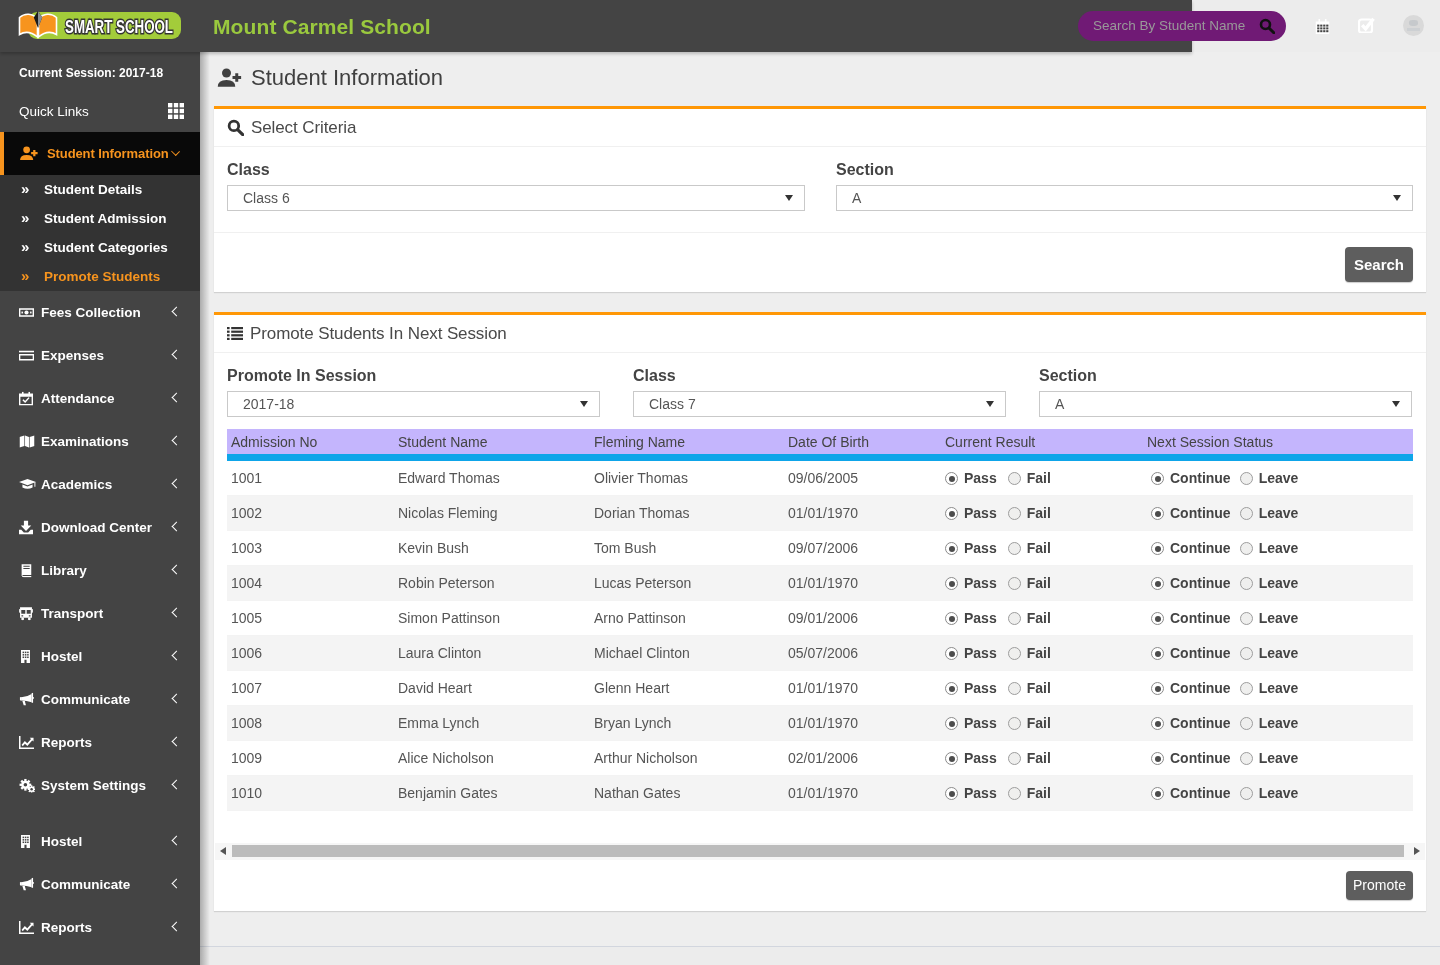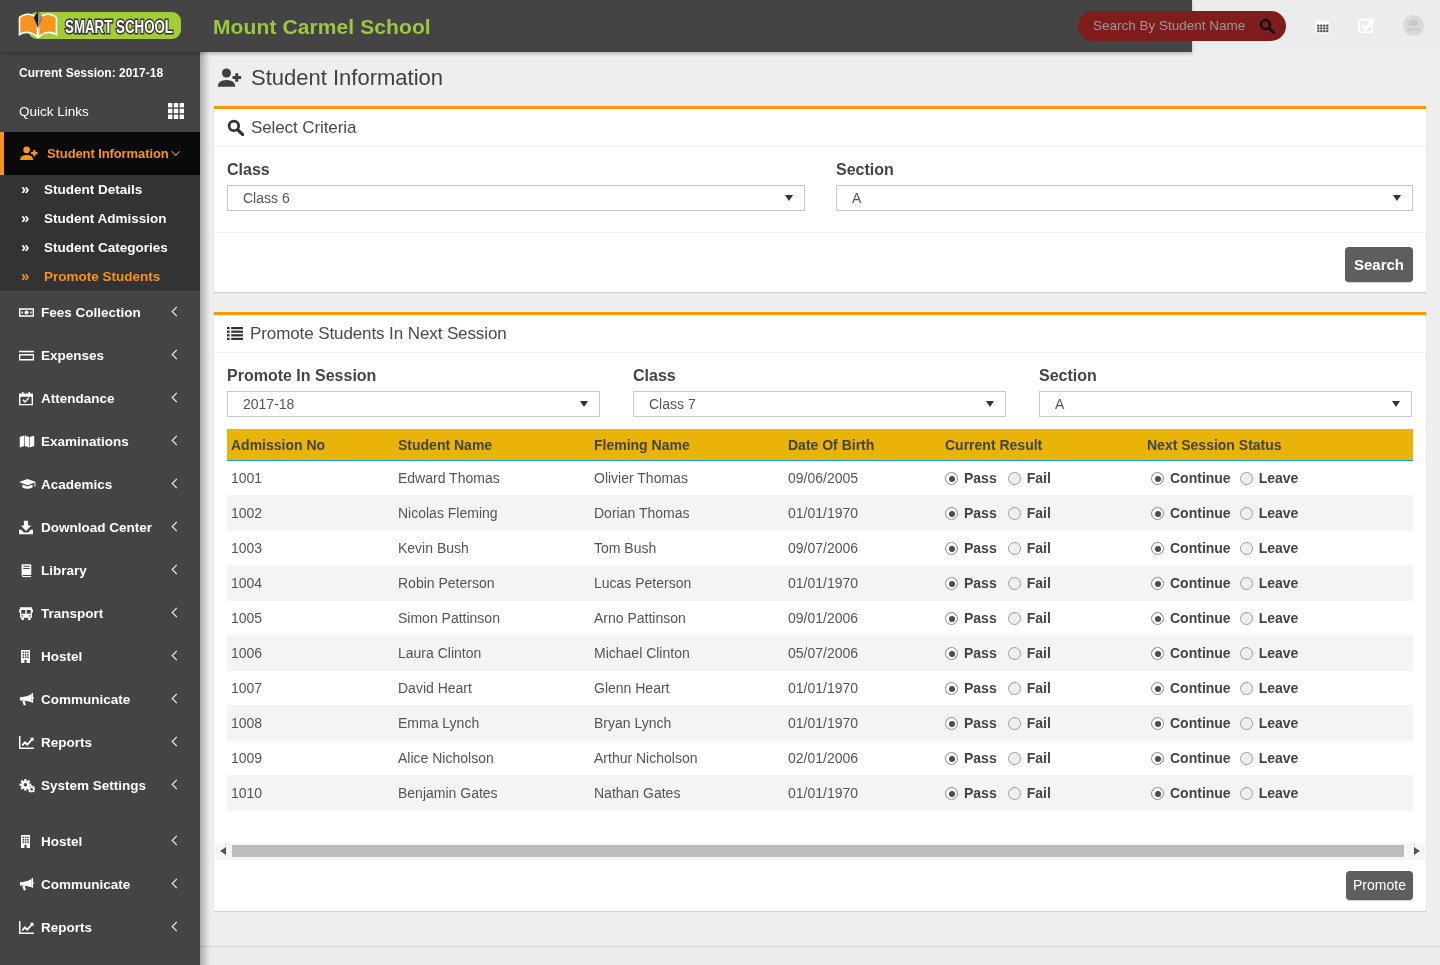--- a/index.html
+++ b/index.html
@@ -1,20 +1,20 @@
 <!DOCTYPE html>
 <html><head>
 <meta charset="utf-8">
 <style>
 *{margin:0;padding:0;box-sizing:border-box}
 html,body{width:1440px;height:965px;overflow:hidden}
 body{font-family:"Liberation Sans",sans-serif;background:#ececec;position:relative}
 .hdr{position:absolute;top:0;left:0;width:1192px;height:52px;background:#444;z-index:20;box-shadow:0 2px 3px rgba(0,0,0,.22)}
 .brand{position:absolute;left:213px;top:0;height:52px;line-height:53px;font-size:21px;font-weight:bold;color:#9ac93e;letter-spacing:.1px}
-.searchpill{position:absolute;left:1078px;top:11px;width:208px;height:30px;background:#7f1d1d;border-radius:15px}
+.searchpill{position:absolute;left:1078px;top:11px;width:208px;height:30px;background:#701a75;border-radius:15px}
 .searchpill .ph{position:absolute;left:15px;top:0;line-height:30px;font-size:13.5px;color:#999}
 .hico{position:absolute;top:0;color:#fff}
 .avatar{position:absolute;left:1403px;top:15px;width:21px;height:21px;border-radius:50%;background:#d9d9d9;overflow:hidden}
 .avatar i{position:absolute;left:6px;top:5px;width:9px;height:6px;background:#c6c9cc;border-radius:40%}
 .avatar b{position:absolute;left:4px;top:13px;width:13px;height:2.5px;background:#cdd0d3}
 .sb{position:absolute;top:52px;left:0;width:200px;height:913px;background:#444}
 .sb .sess{padding:14px 0 0 19px;color:#fff;font-size:12px;font-weight:bold;height:40px}
 .sb .ql{position:relative;padding:12px 0 0 19px;color:#fff;font-size:13.5px;font-weight:normal;height:40px}
 .gridico{position:absolute;right:16px;top:11px}
 .active-item{position:relative;height:43px;background:#090909;border-left:4px solid #f7941e;display:flex;align-items:center}
@@ -405,21 +405,21 @@
 .c1{top:54px;height:186px}
 .cbody1{position:relative;height:86px;border-bottom:1px solid #f0f0f0}
 .fl{position:absolute;top:14px;font-size:16px;font-weight:bold;color:#444}
 .fs{position:absolute;top:38px}
 .cfoot1{position:relative;height:58px}
 .sbtn{position:absolute;right:13px;top:14px;width:68px;height:35px;line-height:35px;font-size:15px;font-weight:bold}
 .c2{top:260px;height:599px}
 .cbody2{position:relative}
 .tbl{position:absolute;left:13px;top:114px;width:1186px;font-size:14px;color:#555}
 .trow{display:flex;align-items:center;height:35px;border-bottom:1px solid #f3f3f3}
-.trow.h{height:32px;background:#eab308;font-weight:bold;color:#444;border-bottom:1px solid #0ea5e9}
+.trow.h{height:32px;background:#c4b5fd;font-weight:normal;color:#444;border-bottom:7px solid #0ea5e9}
 .trow.g{background:#f4f4f4}
 .td{padding-left:4px;white-space:nowrap;overflow:hidden}
 .w1{width:167px}.w2{width:196px}.w3{width:194px}.w4{width:157px}.w5{width:202px}.w6{width:270px}
 .rd{display:inline-block;width:13px;height:13px;border-radius:50%;border:1px solid #9d9d9d;background:#efefee;vertical-align:-2px}
 .rd.on{background:#fff;border-color:#8b8b8b;position:relative}
 .rd.on:after{content:"";position:absolute;left:2.5px;top:2.5px;width:6px;height:6px;border-radius:50%;background:#4c4c4c}
 .rl{font-weight:bold;color:#444;margin:0 0 0 6px}
 .scrollstrip{position:absolute;left:1px;top:528px;width:1210px;height:17px;background:#f6f6f6}
 .thumb{position:absolute;left:17px;top:2px;width:1172px;height:12px;background:#bcbcbc}
 .sarr{position:absolute;top:4px;width:0;height:0;border-top:4.5px solid transparent;border-bottom:4.5px solid transparent}

